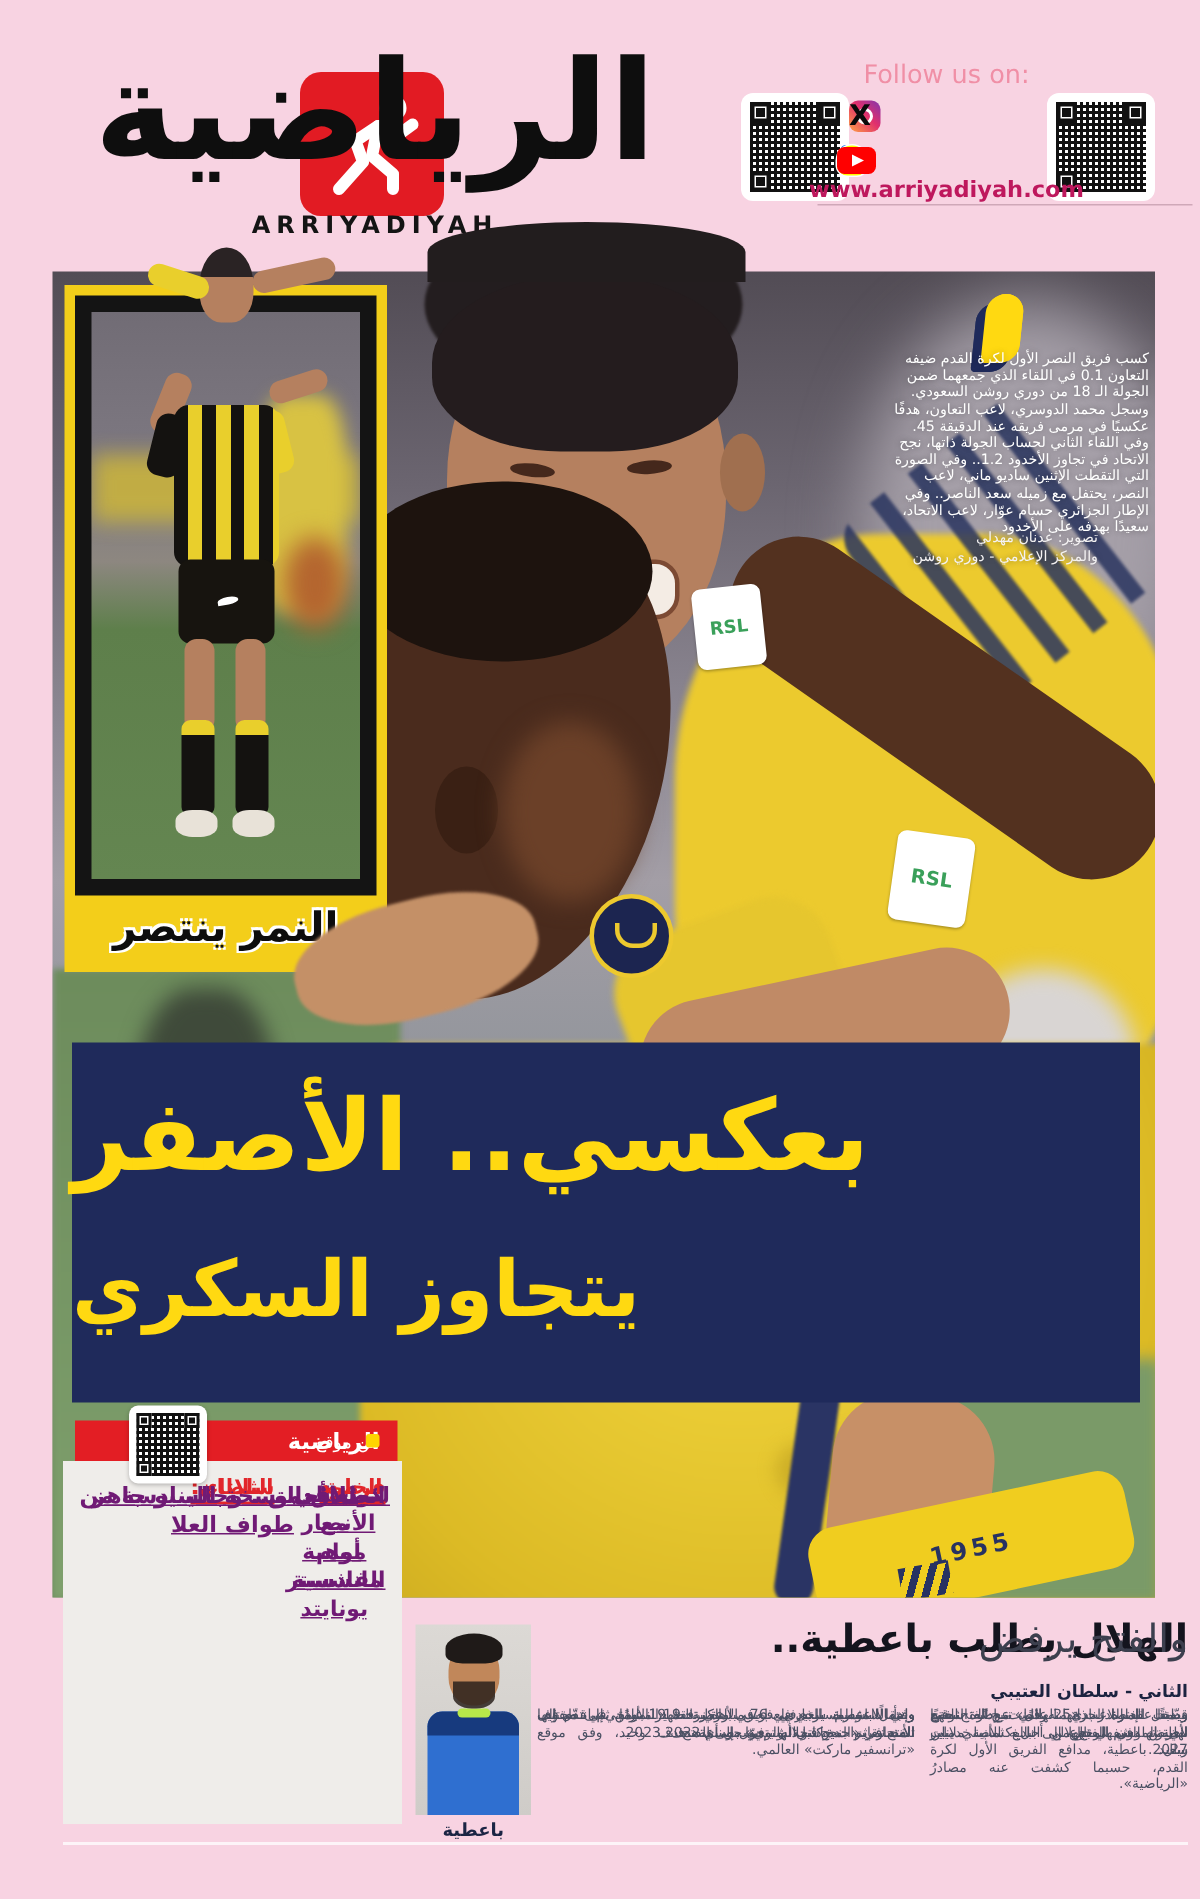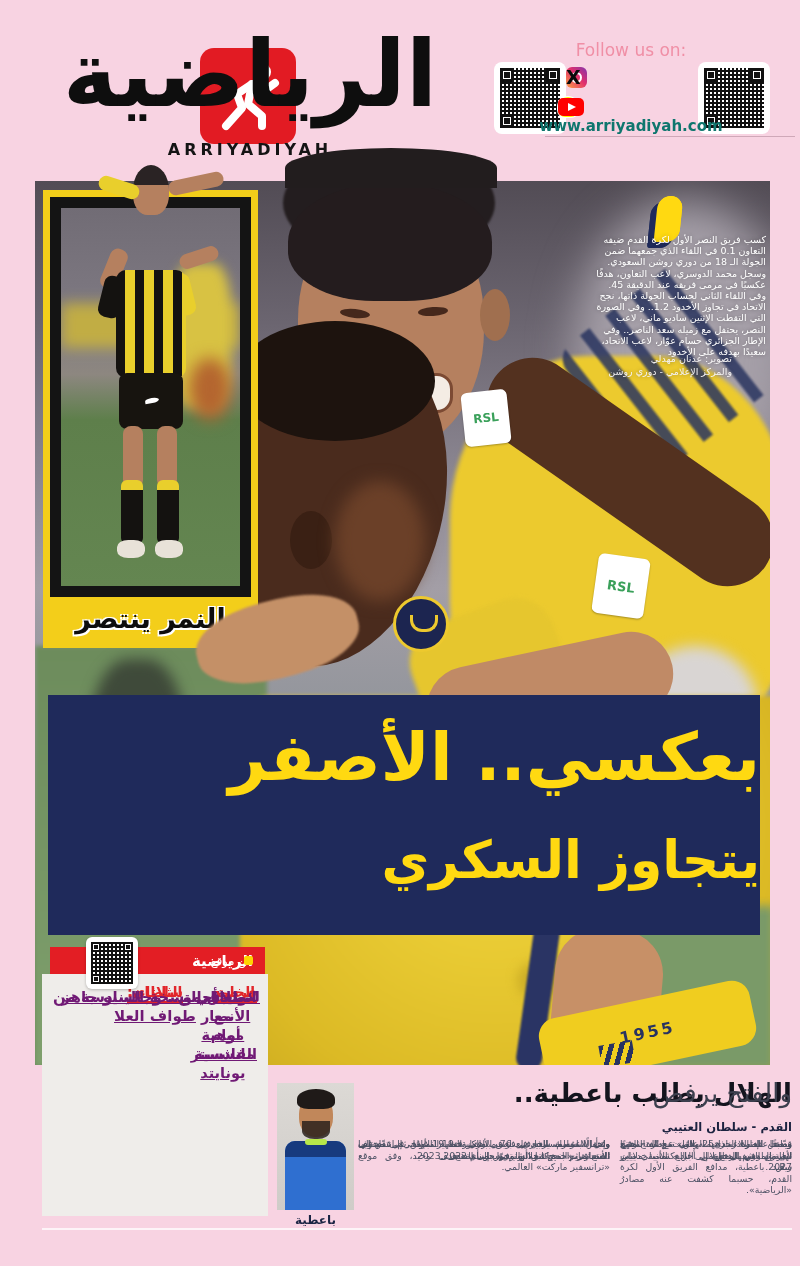--- a/index.html
+++ b/index.html
@@ -36,21 +36,21 @@
   .ig-icon{width:21px;height:21px;border-radius:6px;background:linear-gradient(45deg,#FFA245,#E1306C 55%,#8134AF);}
   .ig-icon::after{content:"";position:absolute;left:5px;top:5px;width:7px;height:7px;border:2px solid #fff;border-radius:50%;}
   .glyph{font-weight:900;color:#0a0a0a;font-size:19px;line-height:24px;}
   .tiktok-glyph{text-shadow:1px 1px 0 rgba(255,45,85,.6),-1px -1px 0 rgba(37,244,238,.7);}
   .tg-glyph{color:#2AA5E0;transform:rotate(-28deg);display:inline-block;font-size:20px;}
   .wa-glyph{color:#25D366;font-size:21px;}
   .fb-glyph{color:#1877F2;font-size:22px;font-weight:bold;}
   .snap-icon{width:20px;height:20px;background:#FFFC00;border-radius:10px 10px 7px 7px;box-shadow:0 0 0 1px #fff;}
   .yt-icon{width:26px;height:18px;background:#FF0000;border-radius:5px;}
   .yt-icon::after{content:"";position:absolute;left:10px;top:5px;border-left:8px solid #fff;border-top:4px solid transparent;border-bottom:4px solid transparent;}
-  .website{left:500px;top:117px;width:262px;text-align:center;font-size:15px;font-weight:bold;color:#0f766e;}
+  .website{left:500px;top:117px;width:262px;text-align:center;font-size:15px;font-weight:bold;color:#be185d;}
   .hdr-line{left:545px;top:136px;width:250px;height:1px;background:#cfa8b8;}
   .date-line{left:300px;top:141px;width:495px;text-align:right;font-size:10.5px;color:#3c3c3c;direction:rtl;}
 
   
   .main-photo{left:35px;top:181px;width:735px;height:884px;overflow:hidden;z-index:1;
     background:linear-gradient(180deg,#524c55 0%,#6b6570 16%,#8d8893 34%,#a39ea6 46%,#90949a 62%,#7e9073 78%,#6f8c60 90%,#6a8a5c 100%);}
   .ph{border-radius:50%;}
   .grayglow{left:540px;top:20px;width:220px;height:300px;background:#a59fa8;filter:blur(22px);}
   .hairA{left:248px;top:-36px;width:212px;height:116px;background:#231d1f;border-radius:50%;filter:blur(1px);}
   .faceA{left:263px;top:18px;width:186px;height:252px;background:#b5805f;border-radius:48%;}
@@ -115,21 +115,21 @@
   .in-sockR{left:96px;top:272px;width:22px;height:64px;background:linear-gradient(180deg,#e9cf2c 0 16%,#141210 16%);border-radius:6px;}
   .in-bootL{left:56px;top:332px;width:28px;height:18px;background:#e8e2d8;border-radius:40%;}
   .in-bootR{left:94px;top:332px;width:28px;height:18px;background:#e8e2d8;border-radius:40%;}
   .inset-caption{left:0;bottom:5px;width:215px;height:46px;line-height:44px;text-align:center;font-size:27px;font-weight:900;color:#0d0d0d;text-shadow:1.5px 1.5px 0 #fff,-1.5px -1.5px 0 #fff,1.5px -1.5px 0 #fff,-1.5px 1.5px 0 #fff;}
   .aouar-head{left:133px;top:165px;width:36px;height:50px;background:linear-gradient(180deg,#2a2324 0 40%,#b5805f 40%);border-radius:50% 50% 40% 40%;z-index:4;}
   .aouar-armR{left:168px;top:176px;width:56px;height:15px;background:#b5805f;border-radius:8px;transform:rotate(-12deg);z-index:4;}
   .aouar-armL{left:98px;top:180px;width:42px;height:15px;background:#e9cf2c;border-radius:8px;transform:rotate(18deg);z-index:4;}
   .point-hand{left:195px;top:600px;width:165px;height:78px;background:#c49067;border-radius:45%;transform:rotate(-14deg);filter:blur(1px);z-index:4;}
 
   
-  .headline-box{left:48px;top:695px;width:712px;height:240px;background:#1F2A5B;z-index:6;text-align:right;direction:rtl;}
+  .headline-box{left:48px;top:695px;width:712px;height:240px;background:#1F2A5B;z-index:6;text-align:left;direction:rtl;}
   .hl1{left:0;top:14px;width:712px;font-size:66px;line-height:98px;font-weight:800;color:#FFD911;}
   .hl2{left:0;top:122px;width:712px;font-size:52px;line-height:86px;font-weight:800;color:#FFD911;}
 
   
   .site-bar{left:50px;top:947px;width:215px;height:27px;background:#E31E24;z-index:8;direction:rtl;display:flex;align-items:center;gap:5px;padding-right:12px;}
   .site-bar *{position:relative;}
   .site-prefix{color:#fff;font-size:11.5px;}
   .site-brand{color:#fff;font-size:15px;font-weight:900;}
   .site-accent{width:9px;height:9px;background:#FFD400;border-radius:2px;}
 
@@ -325,21 +325,21 @@
       <div class="b-text">انطلاق النسخة السادسة من طواف العلا</div>
     </div>
   </div>
 
   <div class="bottom-divider"></div>
 
   <div class="art-headline">
     <b>الهلال يطلب باعطية..</b>
       <span> والفتح يرفض</span>
   </div>
-  <div class="art-byline">القدم - سلطان العتيبي</div>
+  <div class="art-byline">الثاني - سلطان العتيبي</div>
 
   <div class="art-col col-right">
     <p>قدّمت إدارة نادي الهلال عرضًا شفهيًا لنظيرتها في الفتح من أجل كسب خدمات سعيد باعطية، مدافع الفريق الأول لكرة القدم، حسبما كشفت عنه مصادرُ «الرياضية».</p>
     <p>وطبقًا للمصادر ذاتها، رفضت إدارة الفتح العرض الشفهي الهلالي البالغ ثمانية ملايين ريال.</p>
     <p>ويمتد عقد اللاعب «25 عامًا» مع الفتح حتى نهاية الموسم المقبل.</p>
     <p>ويدخل الفترة الحرة منه التي تتيح له التوقيع لأي ناد دون الرجوع إلى ناديه الأصلي يناير 2027.</p>
   </div>
   <div class="art-col col-left">
     <p>وانتقل باعطية، الذي يلعب في مركز الظهير الأيمن، إلى صفوف الفتح في «الميركاتو الشتوي» موسم 2022ـ2023.</p>
     <p>وبدأ اللاعب مسيرته في فريق الأهلي تحت 19 عامًا، ثم انتقل إلى الأنصار، ثم جدة، قبل أن يتحوّل إلى الفتح.</p>

